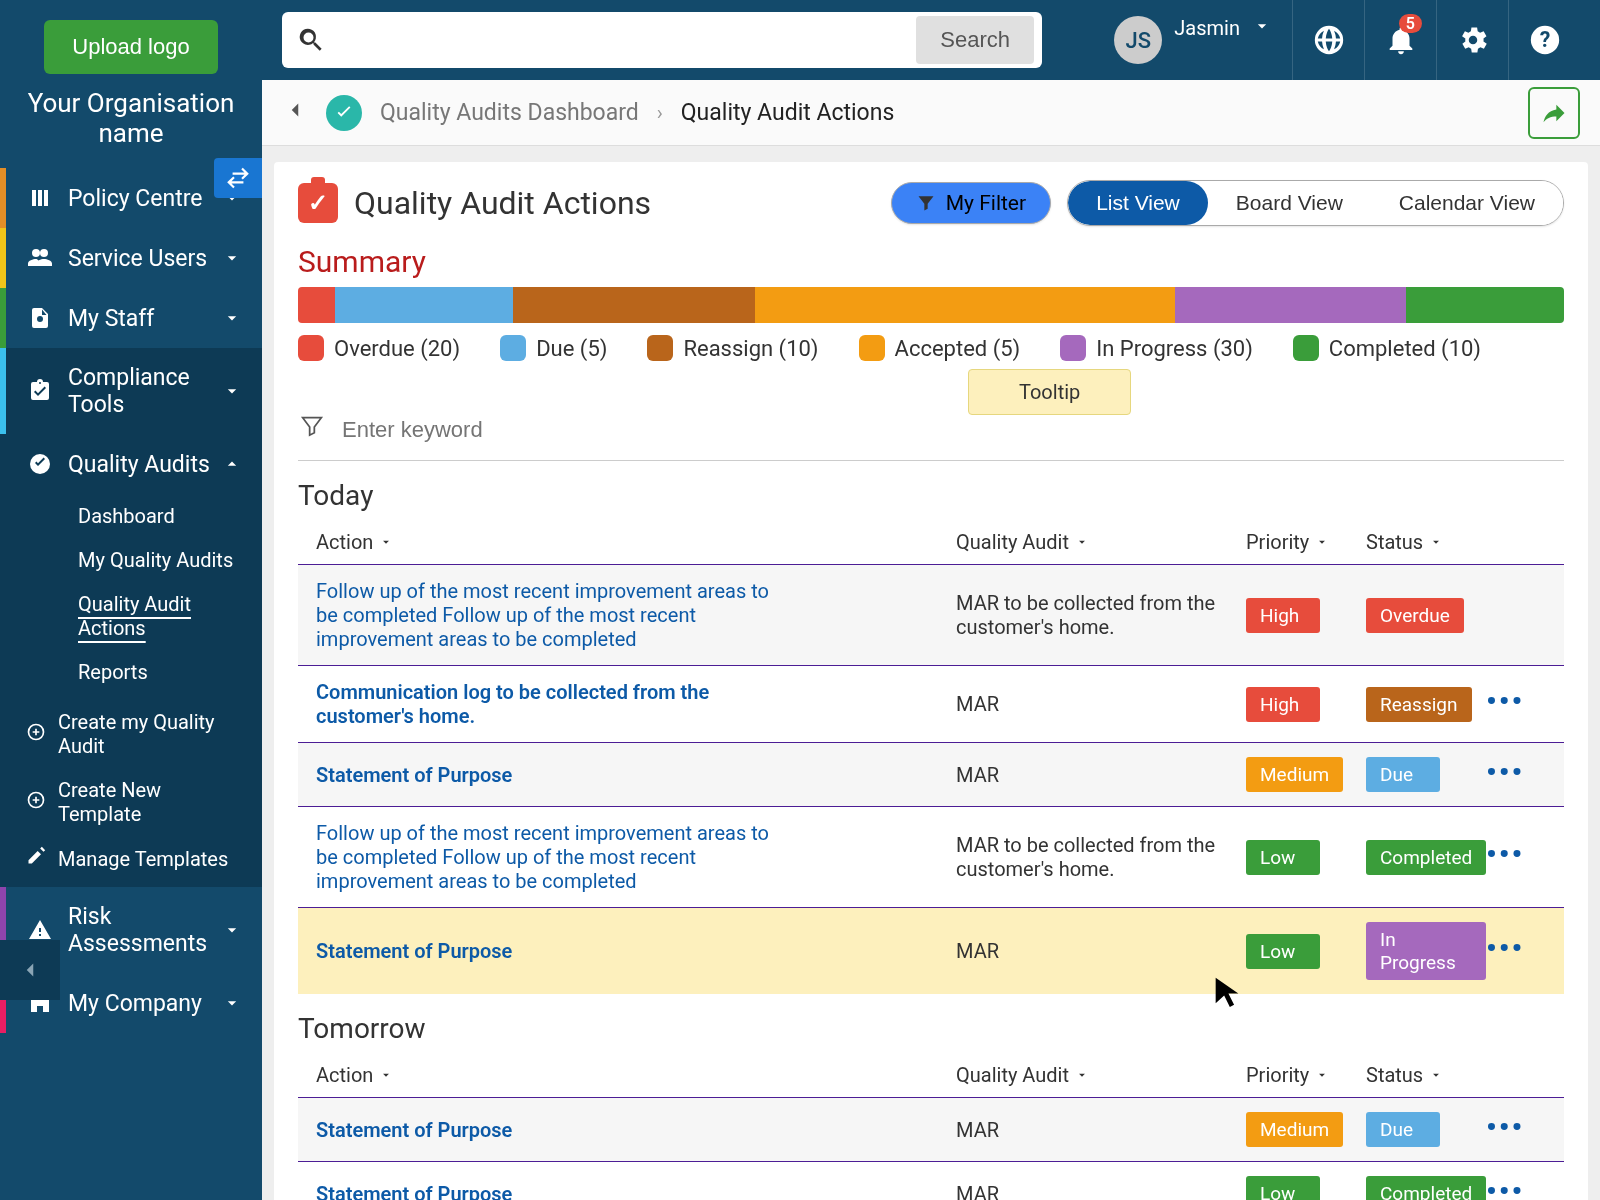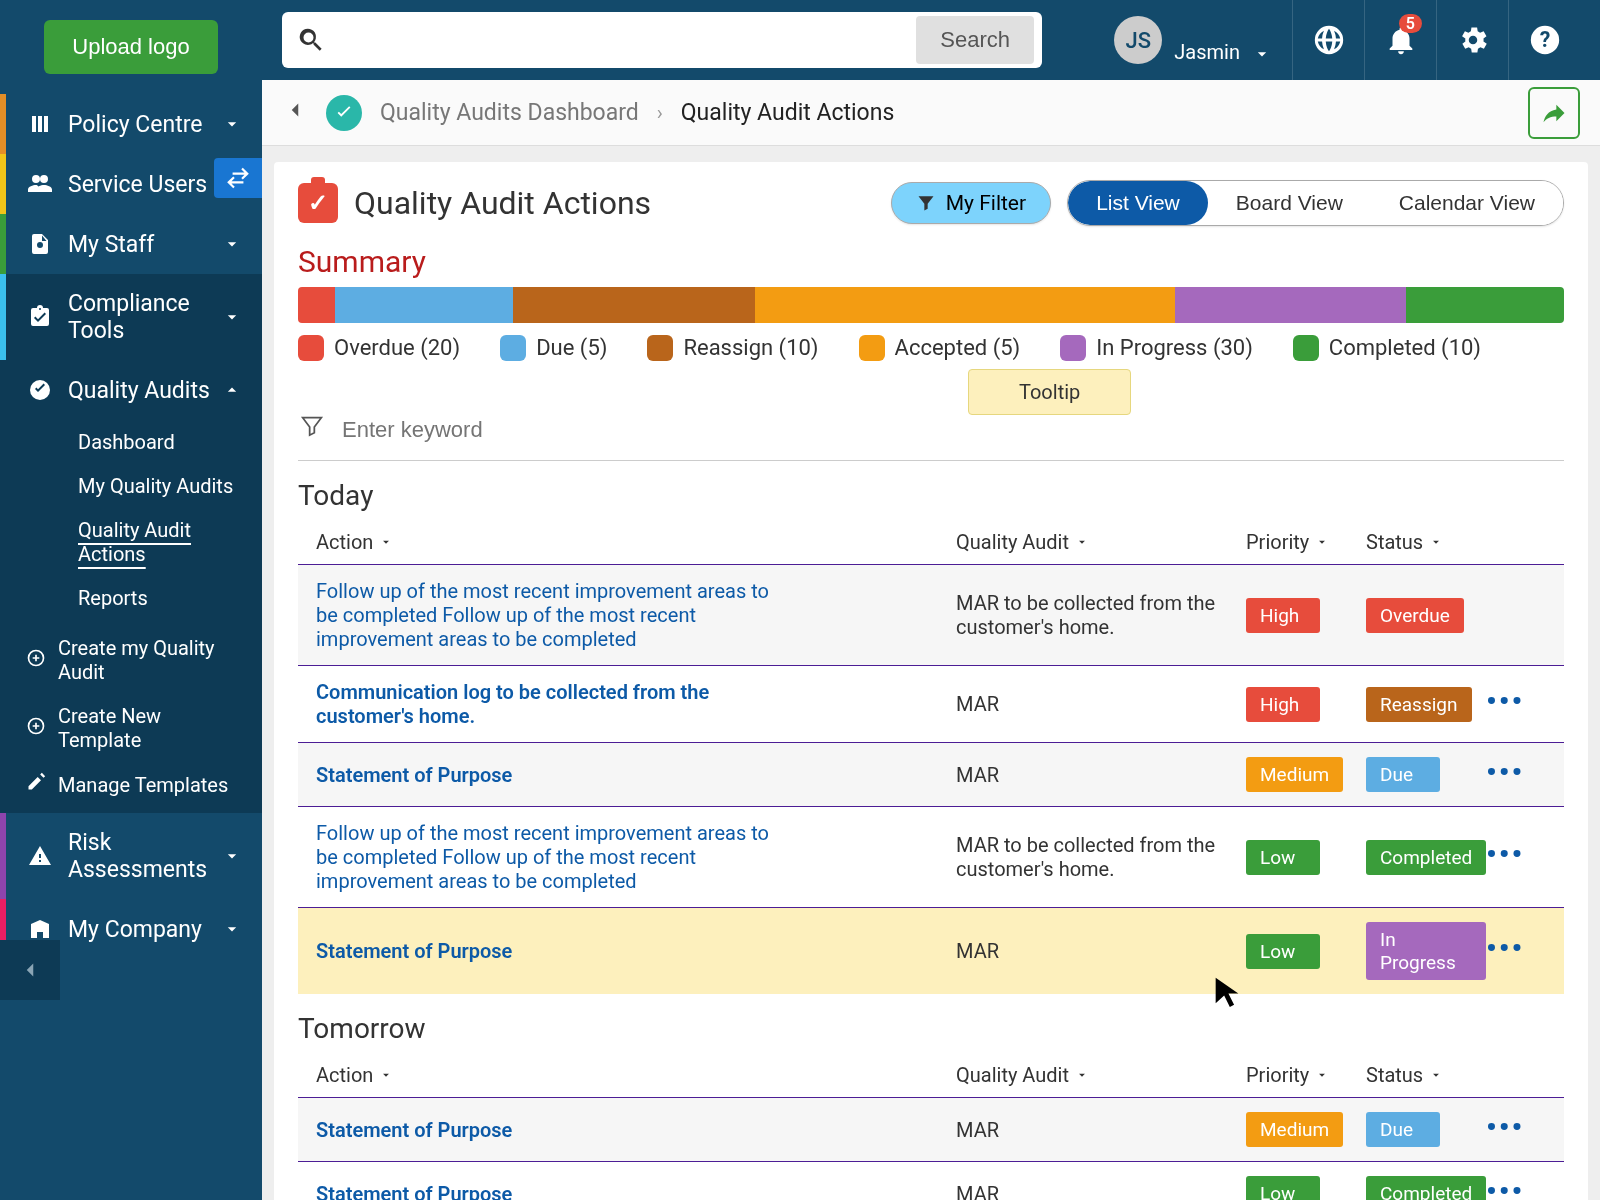--- a/index.html
+++ b/index.html
@@ -31,21 +31,21 @@
 .subnav li.active { text-decoration: underline; text-underline-offset: 6px; }
 .actions-nav { list-style: none; }
 .actions-nav li { padding: 10px 20px 10px 26px; font-size: 20px; cursor: pointer; display: flex; align-items: center; gap: 12px; }
 .collapse-tab { width: 60px; height: 60px; background: #0d3a55; display: flex; align-items: center; justify-content: center; cursor: pointer; margin-top: auto; position: absolute; bottom: 200px; left: 0; }
 
 .topbar { height: 80px; background: #134a6b; display: flex; align-items: center; padding: 0 20px; gap: 20px; }
 .search { flex: 1; display: flex; background: #fff; border-radius: 6px; height: 56px; align-items: center; padding: 0 8px 0 14px; max-width: 760px; }
 .search svg { width: 30px; height: 30px; fill: #333; }
 .search input { flex: 1; border: none; outline: none; font-size: 22px; padding: 0 10px; }
 .search-btn { background: #e0e0e0; border: none; height: 48px; padding: 0 24px; font-size: 22px; border-radius: 4px; cursor: pointer; color: #555; }
-.user-chip { display: flex; align-items: flex-end; gap: 12px; color: #fff; cursor: pointer; margin-left: auto; }
+.user-chip { display: flex; align-items: flex-start; gap: 12px; color: #fff; cursor: pointer; margin-left: auto; }
 .avatar { width: 48px; height: 48px; border-radius: 50%; background: #ccc; color: #134a6b; display: flex; align-items: center; justify-content: center; font-size: 22px; font-weight: 500; }
 .topbar-icons { display: flex; align-items: center; }
 .top-icon { width: 72px; height: 80px; display: flex; align-items: center; justify-content: center; border-left: 1px solid rgba(255,255,255,0.15); cursor: pointer; position: relative; }
 .top-icon svg { width: 34px; height: 34px; fill: #fff; }
 .badge { position: absolute; top: 14px; right: 14px; background: #e74c3c; color: #fff; border-radius: 10px; padding: 0 7px; font-size: 16px; font-weight: 600; }
 
 .breadcrumb-bar { height: 66px; background: #fafafa; border-bottom: 1px solid #ddd; display: flex; align-items: center; padding: 14px 20px; gap: 18px; }
 .bc-back { cursor: pointer; }
 .bc-check { width: 36px; height: 36px; background: #2ab7a9; border-radius: 50%; display: flex; align-items: center; justify-content: center; }
 .bc-text { color: #777; font-size: 23px; }
@@ -53,30 +53,30 @@
 .bc-chev { color: #999; }
 .share-btn { margin-left: auto; width: 52px; height: 52px; border: 2px solid #3a9d3a; border-radius: 6px; display: flex; align-items: center; justify-content: center; cursor: pointer; }
 .share-btn svg { fill: #3a9d3a; width: 28px; height: 28px; }
 
 .content { flex: 1; padding: 18px 24px; overflow: auto; background: #fff; margin: 16px 12px 0 12px; border-radius: 4px 4px 0 0; }
 .page-head { display: flex; align-items: center; gap: 16px; margin-bottom: 18px; }
 .page-icon { width: 40px; height: 40px; background: #e74c3c; border-radius: 6px; display: flex; align-items: center; justify-content: center; position: relative; }
 .page-icon::before { content: "✓"; color: #fff; font-size: 24px; font-weight: bold; }
 .page-icon::after { content: ""; position: absolute; top: -6px; left: 50%; transform: translateX(-50%); width: 14px; height: 8px; background: #e74c3c; border-radius: 3px 3px 0 0; }
 .page-title { font-size: 32px; color: #333; font-weight: 400; }
-.filter-pill { margin-left: auto; border: 1px solid #aaa; border-radius: 24px; padding: 8px 24px; display: flex; align-items: center; gap: 10px; cursor: pointer; font-size: 21px; background: #7dd3fc; box-shadow: 0 1px 2px rgba(0,0,0,0.1); }
+.filter-pill { margin-left: auto; border: 1px solid #aaa; border-radius: 24px; padding: 8px 24px; display: flex; align-items: center; gap: 10px; cursor: pointer; font-size: 21px; background: #3b82f6; box-shadow: 0 1px 2px rgba(0,0,0,0.1); }
 .view-tabs { border: 1px solid #aaa; border-radius: 24px; display: flex; overflow: hidden; box-shadow: 0 1px 2px rgba(0,0,0,0.1); }
 .view-tab { padding: 10px 28px; font-size: 21px; cursor: pointer; color: #333; border: none; background: #fff; }
 .view-tab.active { background: #0d5aa7; color: #fff; border-radius: 24px; }
 
 .summary-title { font-size: 30px; color: #b91c1c; margin-bottom: 8px; }
 .summary-bar { display: flex; height: 36px; border-radius: 4px; overflow: hidden; margin-bottom: 12px; }
 .seg { height: 100%; }
 .legend { display: flex; gap: 40px; flex-wrap: wrap; margin-bottom: 8px; position: relative; }
-.legend-item { display: flex; gap: 10px; font-size: 22px; color: #333; }
+.legend-item { display: flex; align-items: center; gap: 10px; font-size: 22px; color: #333; }
 .swatch { width: 26px; height: 26px; border-radius: 6px; }
 .tooltip-box { position: absolute; background: #fdf0bd; border: 1px solid #e6d77e; padding: 10px 50px; font-size: 20px; color: #333; top: 34px; left: 670px; border-radius: 4px; z-index: 2; }
 
 .filter-row { display: flex; align-items: center; gap: 16px; padding: 14px 0; border-bottom: 1px solid #ccc; margin-top: 38px; }
 .funnel svg { width: 28px; height: 28px; stroke: #555; fill: none; stroke-width: 1.5; }
 .keyword-input { border: none; outline: none; font-size: 22px; color: #777; flex: 1; }
 
 .section-head { font-size: 28px; color: #333; margin: 18px 0 8px 0; }
 .table-head { display: grid; grid-template-columns: 640px 290px 120px 120px 60px; padding: 10px 18px; font-size: 20px; color: #333; gap: 0; }
 .th { display: flex; align-items: center; gap: 6px; cursor: pointer; }
@@ -93,20 +93,21 @@
 
 svg.icon-sm { width: 24px; height: 24px; fill: #fff; }
 </style>
 </head>
 <body>
 
 <div class="app">
   <aside class="sidebar">
     <div class="logo-area">
       <button class="upload-btn">Upload logo</button>
+      <div class="org-name">Your Organisation name</div>
       <div class="swap-btn">
         <svg viewBox="0 0 24 24">
             <path d="M7 7h11l-3-3 1.4-1.4L22 8l-5.6 5.4L15 12l3-3H7V7zm10 10H6l3 3-1.4 1.4L2 16l5.6-5.4L9 12l-3 3h11v2z"></path>
           </svg>
       </div>
     </div>
     <ul class="nav" id="nav-main">
         <li class="nav-item accent-orange">
           <span class="icon">
             <svg class="icon-sm" viewBox="0 0 24 24">

